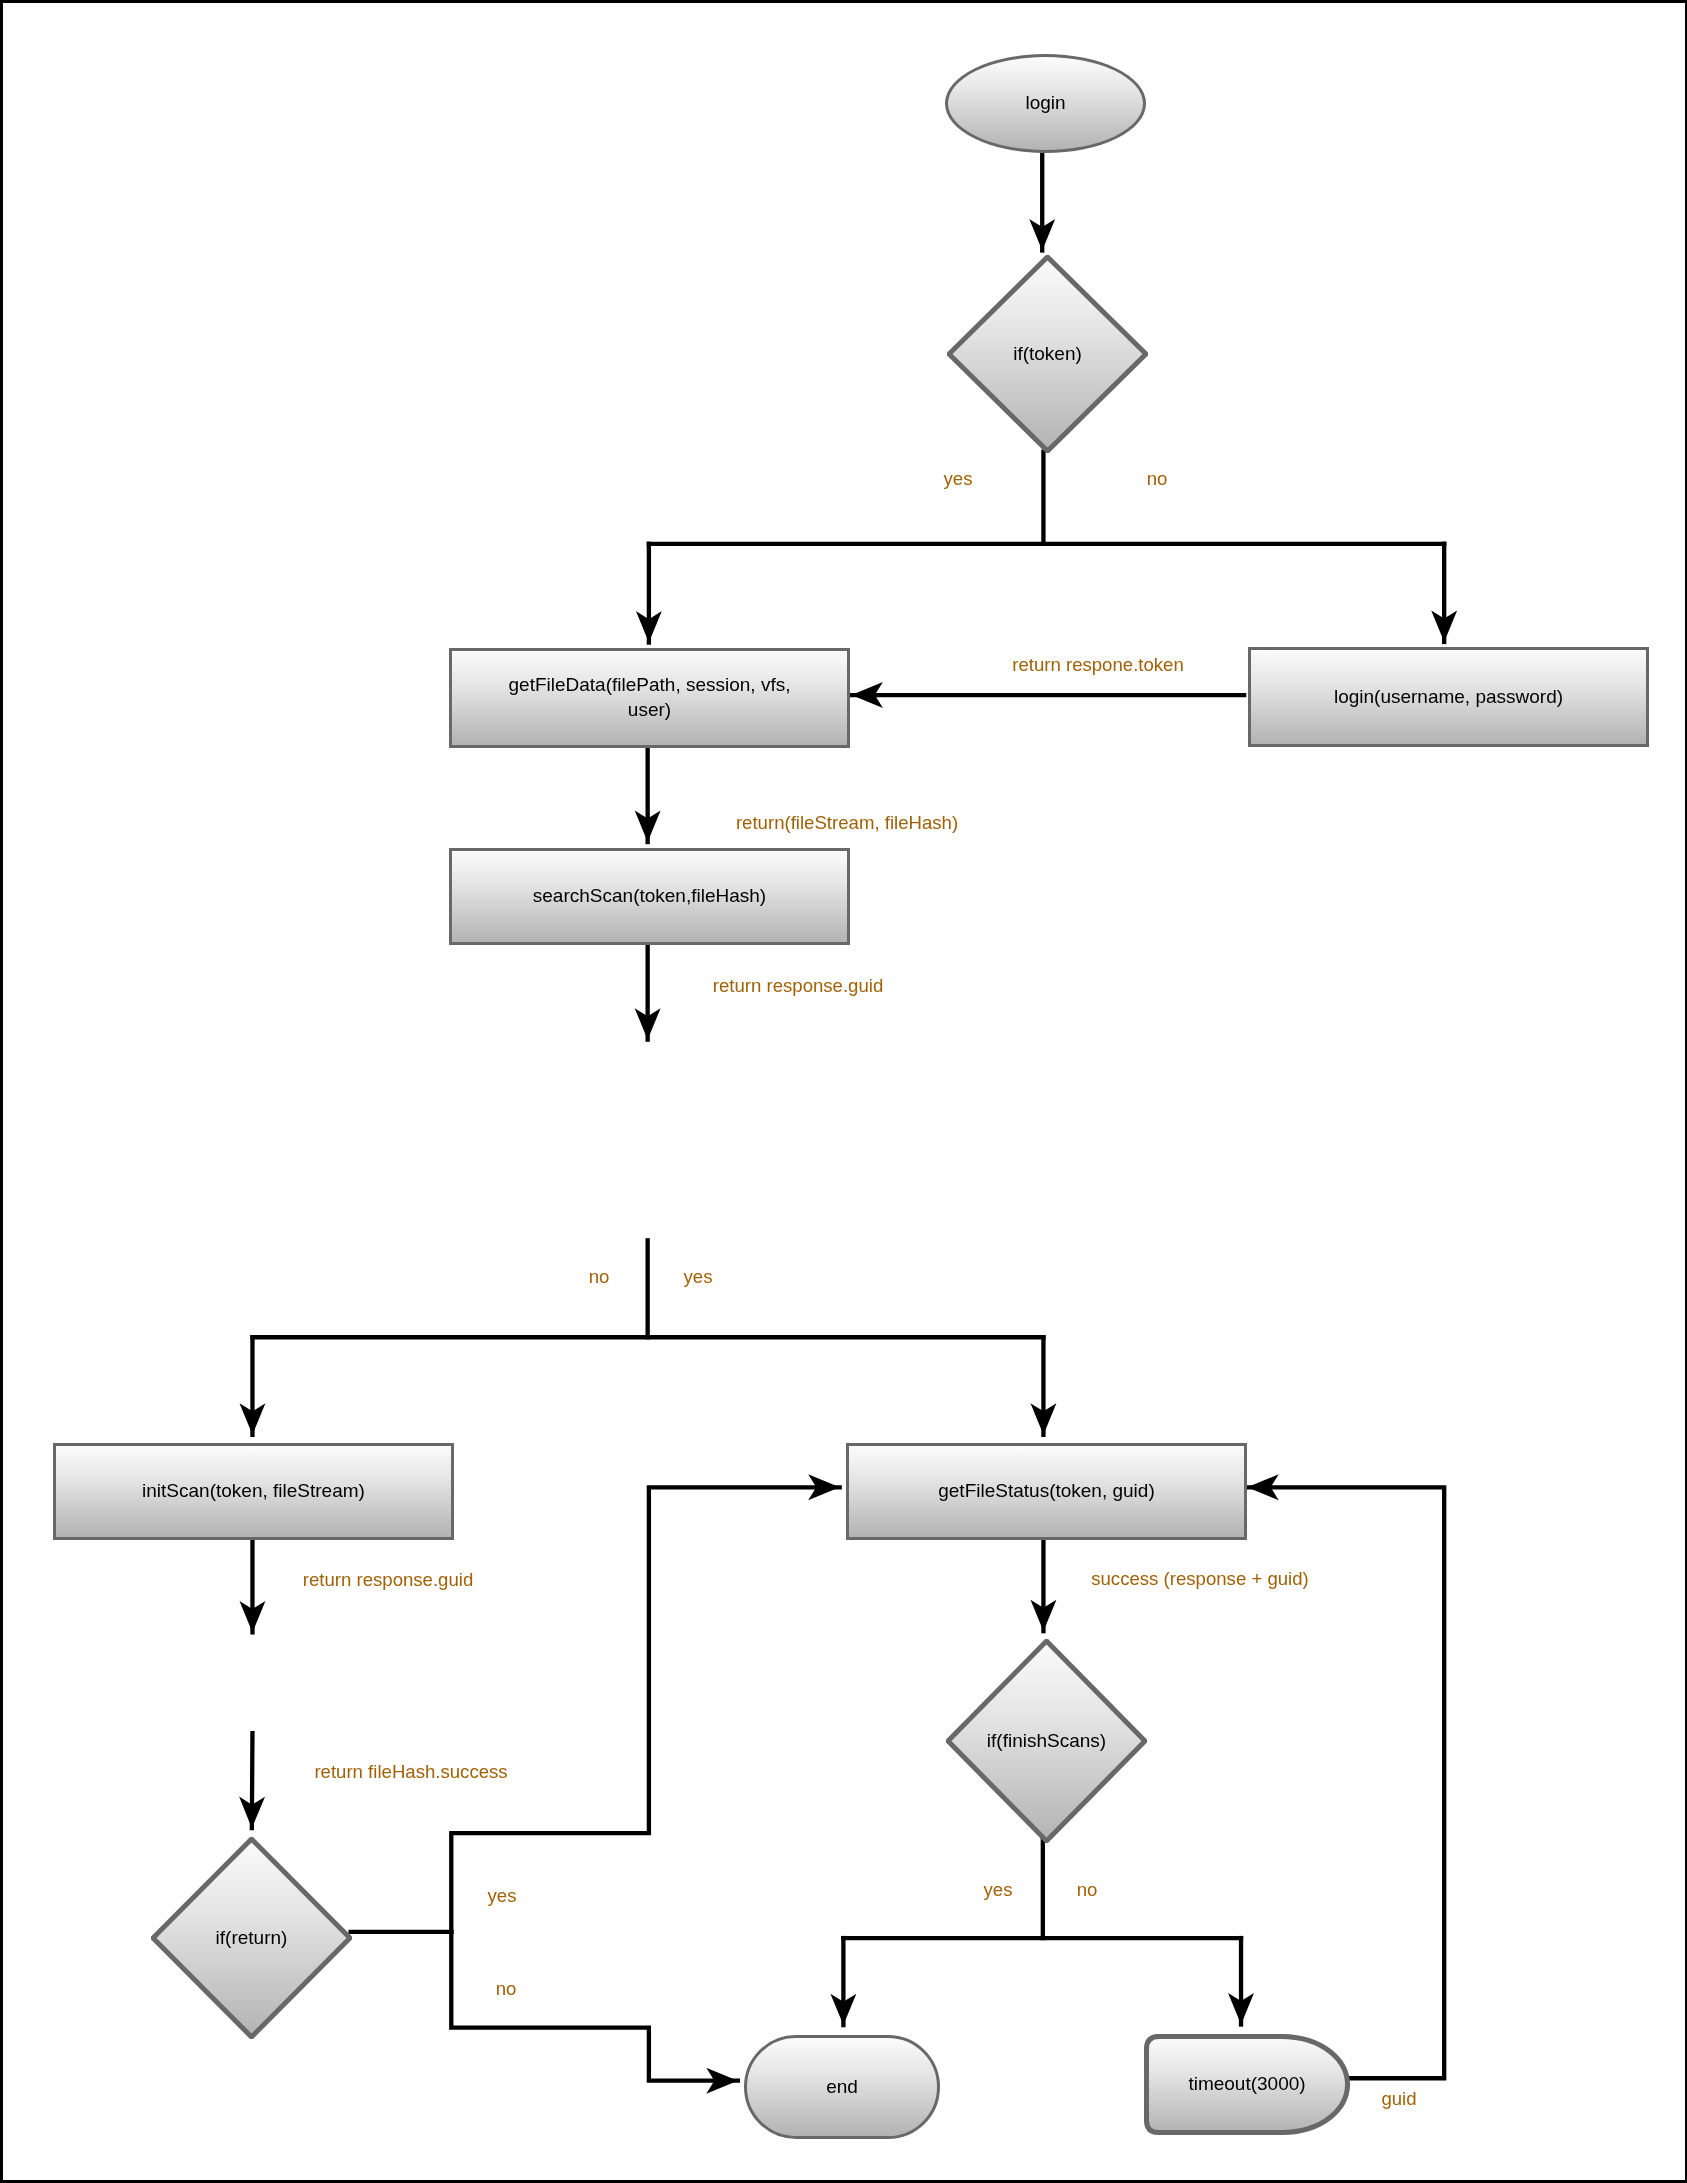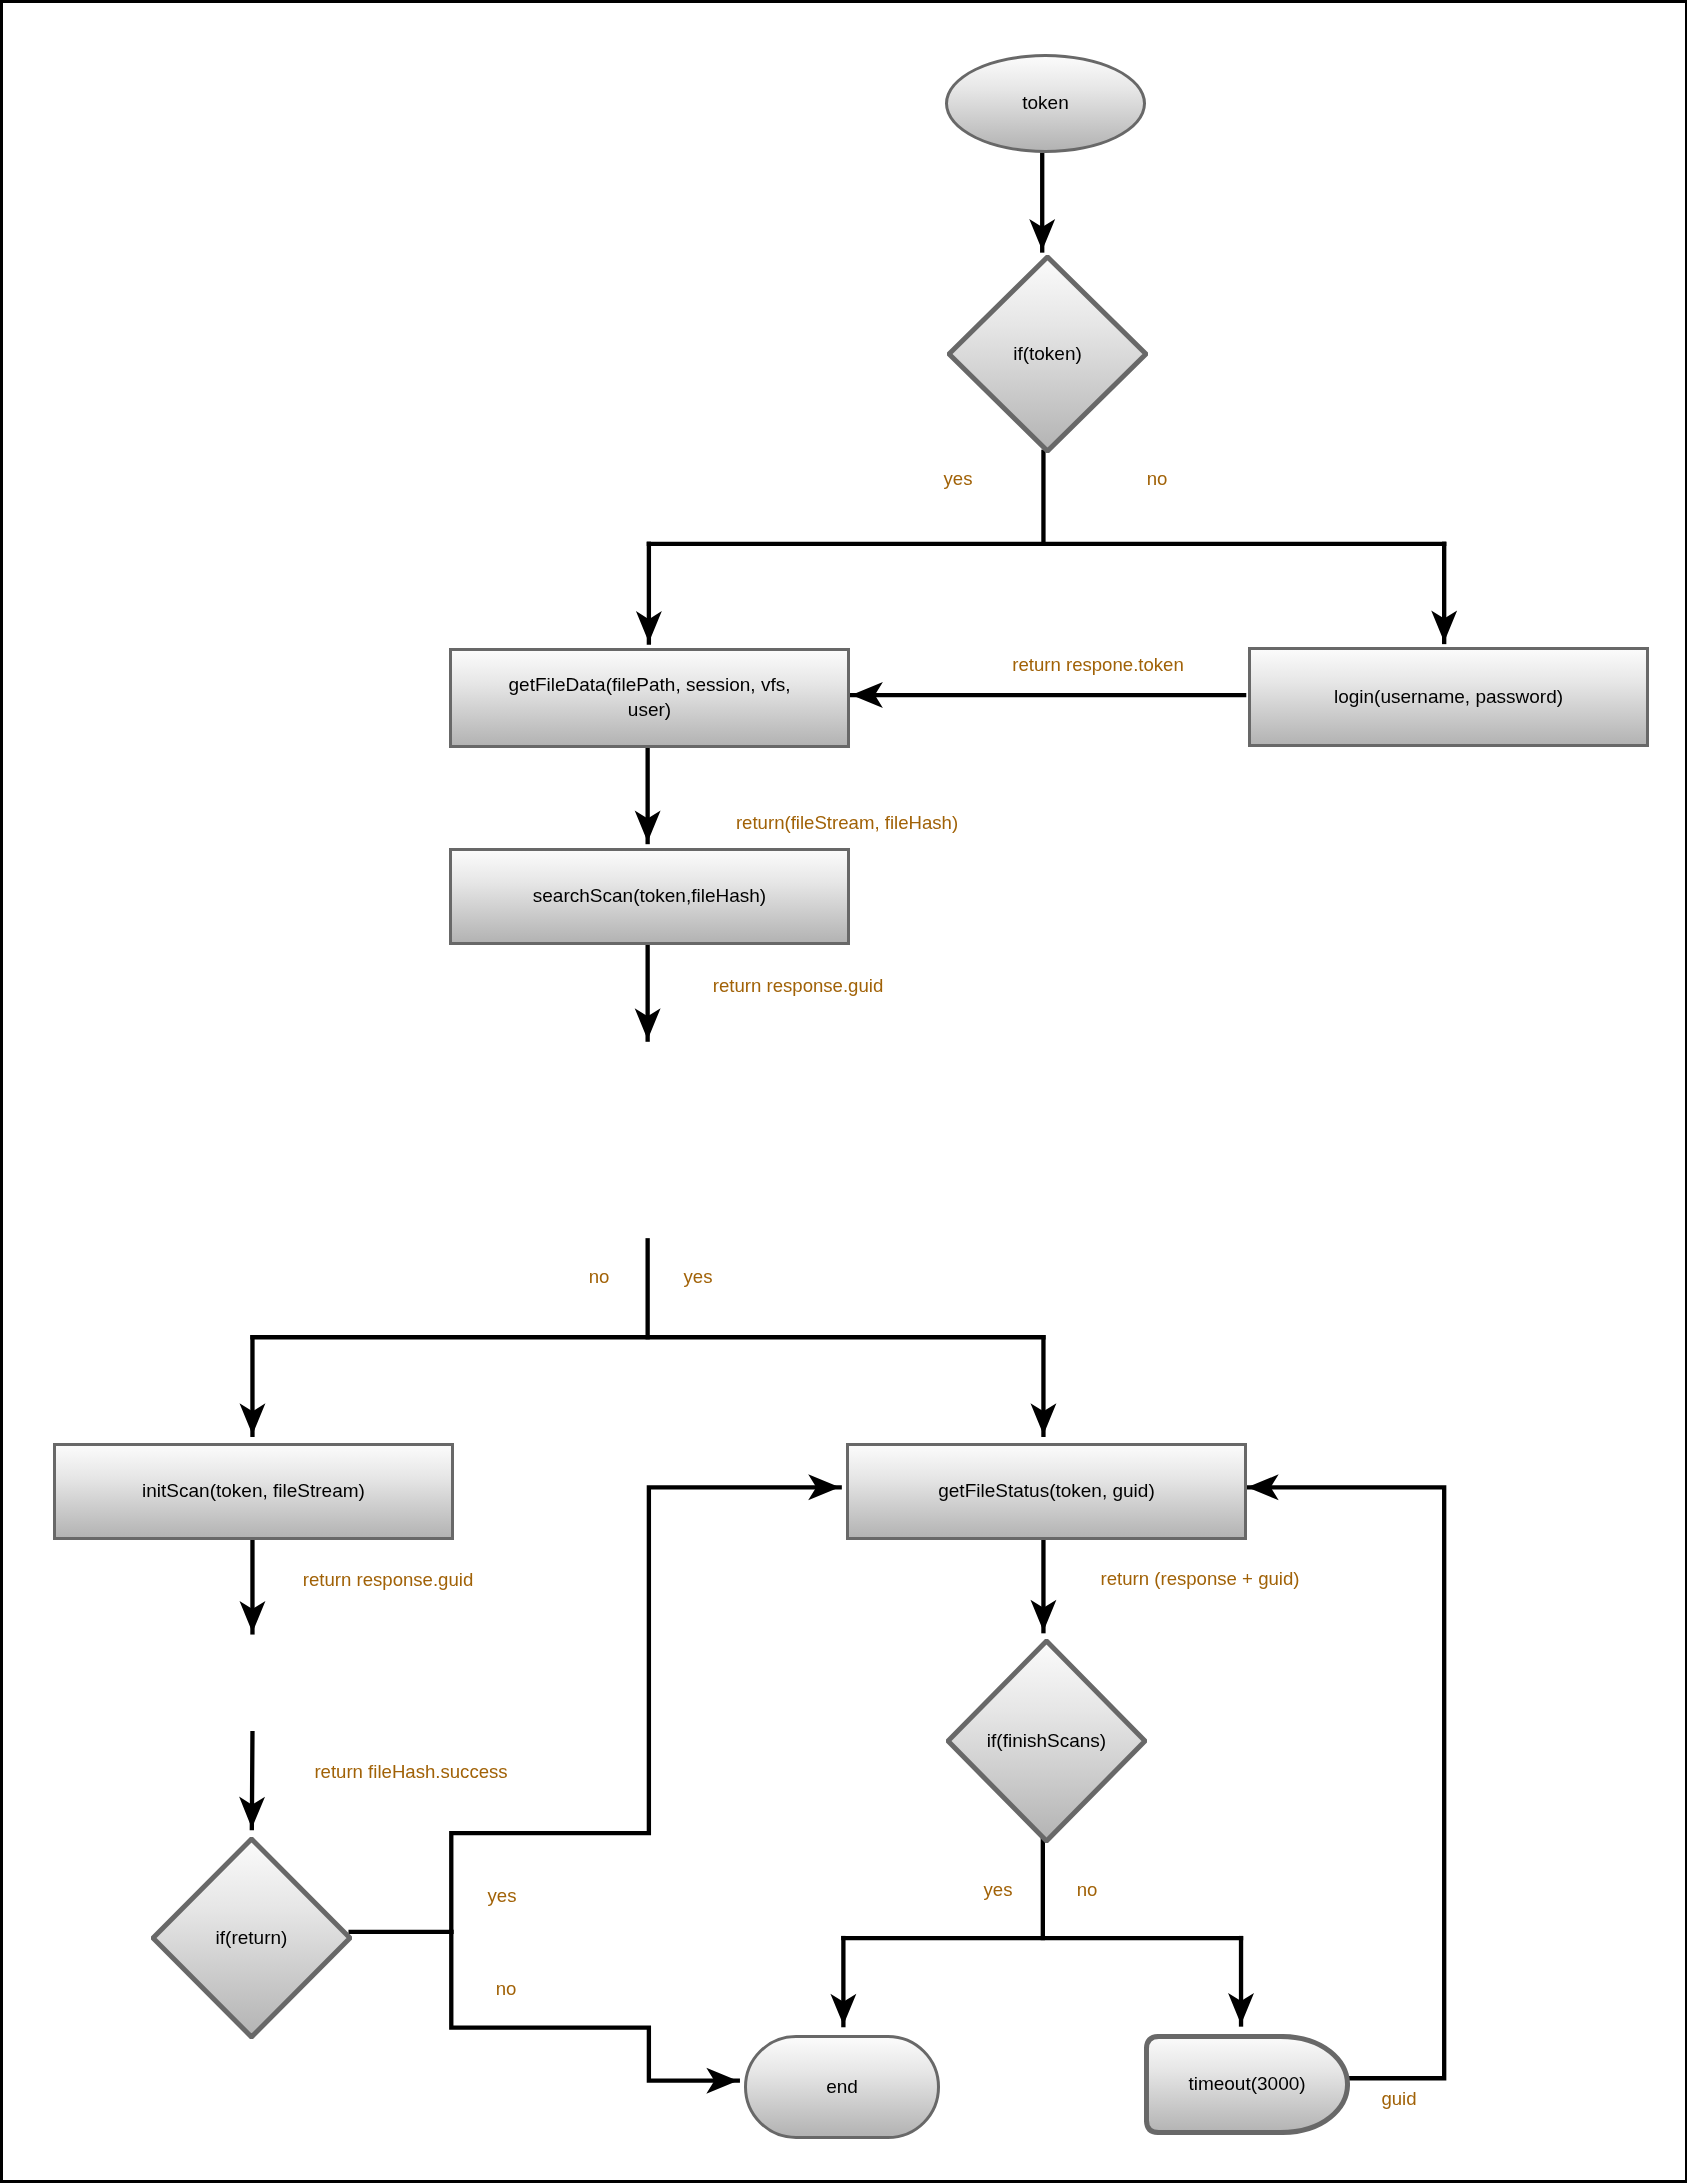--- a/index.html
+++ b/index.html
@@ -101,21 +101,21 @@
       <path d="M1361,3133 L2005,3133"></path>
 
       <path d="M1361,3133 L1361,3274" marker-end="url(#arrow)"></path>
       <path d="M2005,3133 L2005,3273" marker-end="url(#arrow)"></path>
 
       <path d="M2170,3360 L2334,3360 L2334,2403 L2015,2403" marker-end="url(#arrow)"></path>
     </g>
   </svg>
 
   <div class="node ellipse" style="left:942px;top:51px;width:201px;height:99px;">
-    <span class="lbl">token</span>
+    <span class="lbl">login</span>
   </div>
 
   <div class="node" style="left:944px;top:252px;width:201px;height:198px;">
     <svg class="shape-svg" viewBox="0 0 100 100" preserveAspectRatio="none">
       <polygon points="50,1 99,50 50,99 1,50" fill="url(#nodeGrad)" stroke="#686868" stroke-width="5" vector-effect="non-scaling-stroke"></polygon>
     </svg>
     <span class="lbl">if(token)</span>
   </div>
 
   <div class="node rect" style="left:446px;top:645px;width:401px;height:100px;">
@@ -166,21 +166,21 @@
   </div>
 
   <span class="edge-label" style="left:955px;top:476px;">yes</span>
   <span class="edge-label" style="left:1154px;top:476px;">no</span>
   <span class="edge-label" style="left:1095px;top:662px;">return respone.token</span>
   <span class="edge-label" style="left:844px;top:820px;">return(fileStream, fileHash)</span>
   <span class="edge-label" style="left:795px;top:983px;">return response.guid</span>
   <span class="edge-label" style="left:596px;top:1274px;">no</span>
   <span class="edge-label" style="left:695px;top:1274px;">yes</span>
   <span class="edge-label" style="left:385px;top:1577px;">return response.guid</span>
-  <span class="edge-label" style="left:1197px;top:1576px;">return (response + guid)</span>
+  <span class="edge-label" style="left:1197px;top:1576px;">success (response + guid)</span>
   <span class="edge-label" style="left:408px;top:1769px;">return fileHash.success</span>
   <span class="edge-label" style="left:499px;top:1893px;">yes</span>
   <span class="edge-label" style="left:503px;top:1986px;">no</span>
   <span class="edge-label" style="left:995px;top:1887px;">yes</span>
   <span class="edge-label" style="left:1084px;top:1887px;">no</span>
   <span class="edge-label" style="left:1396px;top:2049px;margin-top:47px;">guid</span>
 
 </div>
 
 

